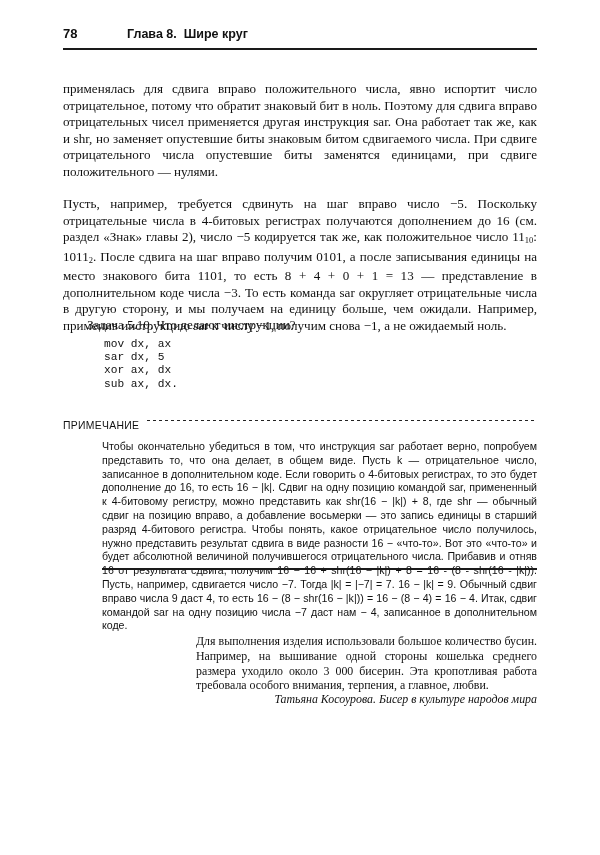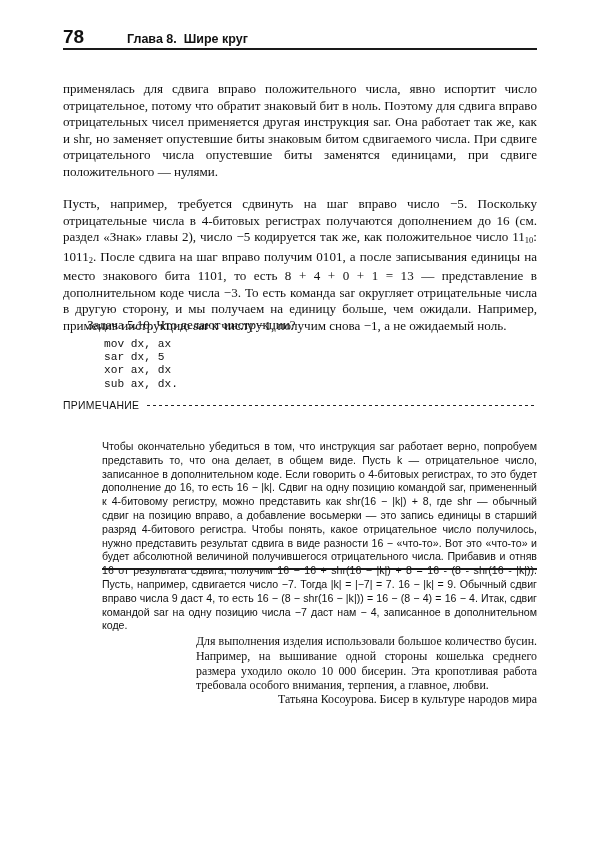--- a/index.html
+++ b/index.html
@@ -29,21 +29,21 @@
     position: absolute;
     left: 63px;
     top: 26px;
     width: 474px;
     display: flex;
     align-items: baseline;
     font-family: "Liberation Sans", sans-serif;
   }
   .runhead-folio {
     font-weight: bold;
-    font-size: 19px;
+    font-size: 13px;
     letter-spacing: 0px;
     width: 64px;
   }
   .runhead-chapter {
     font-weight: bold;
     font-size: 12.5px;
     white-space: nowrap;
   }
   .runhead-title {
     font-weight: bold;
@@ -104,24 +104,23 @@
     font-size: 11.2px;
     line-height: 13.2px;
     white-space: pre;
     color: #111;
   }
 
   
   .note-head {
     position: absolute;
     left: 63px;
-    top: 400px;
+    top: 420px;
     width: 474px;
     display: flex;
-    align-items: center;
   }
   .note-label {
     font-family: "Liberation Sans", sans-serif;
     font-size: 10.4px;
     letter-spacing: 0.3px;
     color: #111;
     white-space: nowrap;
   }
   .note-dashes {
     flex: 1;
@@ -175,20 +174,21 @@
     font-size: 11.9px;
     line-height: 14.8px;
     text-align: justify;
   }
   .epigraph-attr {
     position: absolute;
     left: 196px;
     top: 692px;
     width: 341px;
     font-family: "Liberation Serif", serif;
+    font-style: italic;
     font-size: 11.9px;
     line-height: 14.8px;
     text-align: right;
   }
 </style>
 </head>
 <body>
 
 <div class="page">
 
@@ -213,17 +213,17 @@
 sub ax, dx.</div>
 
   <div class="note-head">
     <span class="note-label">ПРИМЕЧАНИЕ</span>
     <span class="note-dashes"></span>
   </div>
   <div class="note-body">Чтобы окончательно убедиться в том, что инструкция sar работает верно, попробуем представить то, что она делает, в общем виде. Пусть k — отрицательное число, записанное в дополнительном коде. Если говорить о 4-битовых регистрах, то это будет дополнение до 16, то есть 16 − |k|. Сдвиг на одну позицию командой sar, примененный к 4-битовому регистру, можно представить как shr(16 − |k|) + 8, где shr — обычный сдвиг на позицию вправо, а добавление восьмерки — это запись единицы в старший разряд 4-битового регистра. Чтобы понять, какое отрицательное число получилось, нужно представить результат сдвига в виде разности 16 − «что-то». Вот это «что-то» и будет абсолютной величиной получившегося отрицательного числа. Прибавив и отняв 16 от результата сдвига, получим 16 − 16 + shr(16 − |k|) + 8 = 16 - (8 - shr(16 - |k|)). Пусть, например, сдвигается число −7. Тогда |k| = |−7| = 7. 16 − |k| = 9. Обычный сдвиг вправо числа 9 даст 4, то есть 16 − (8 − shr(16 − |k|)) = 16 − (8 − 4) = 16 − 4. Итак, сдвиг командой sar на одну позицию числа −7 даст нам − 4, записанное в дополнительном коде.</div>
   <div class="note-rule"></div>
 
 
-  <div class="epigraph">Для выполнения изделия использовали большое количество бусин. Например, на вышивание одной стороны кошелька среднего размера уходило около 10 000 бисерин. Эта кропотливая работа требовала особого внимания, терпения, а главное, любви.</div>
+  <div class="epigraph">Для выполнения изделия использовали большое количество бусин. Например, на вышивание одной стороны кошелька среднего размера уходило около 3 000 бисерин. Эта кропотливая работа требовала особого внимания, терпения, а главное, любви.</div>
   <div class="epigraph-attr">Татьяна Косоурова. Бисер в культуре народов мира</div>
 
 
 </div>
 
 </body></html>

